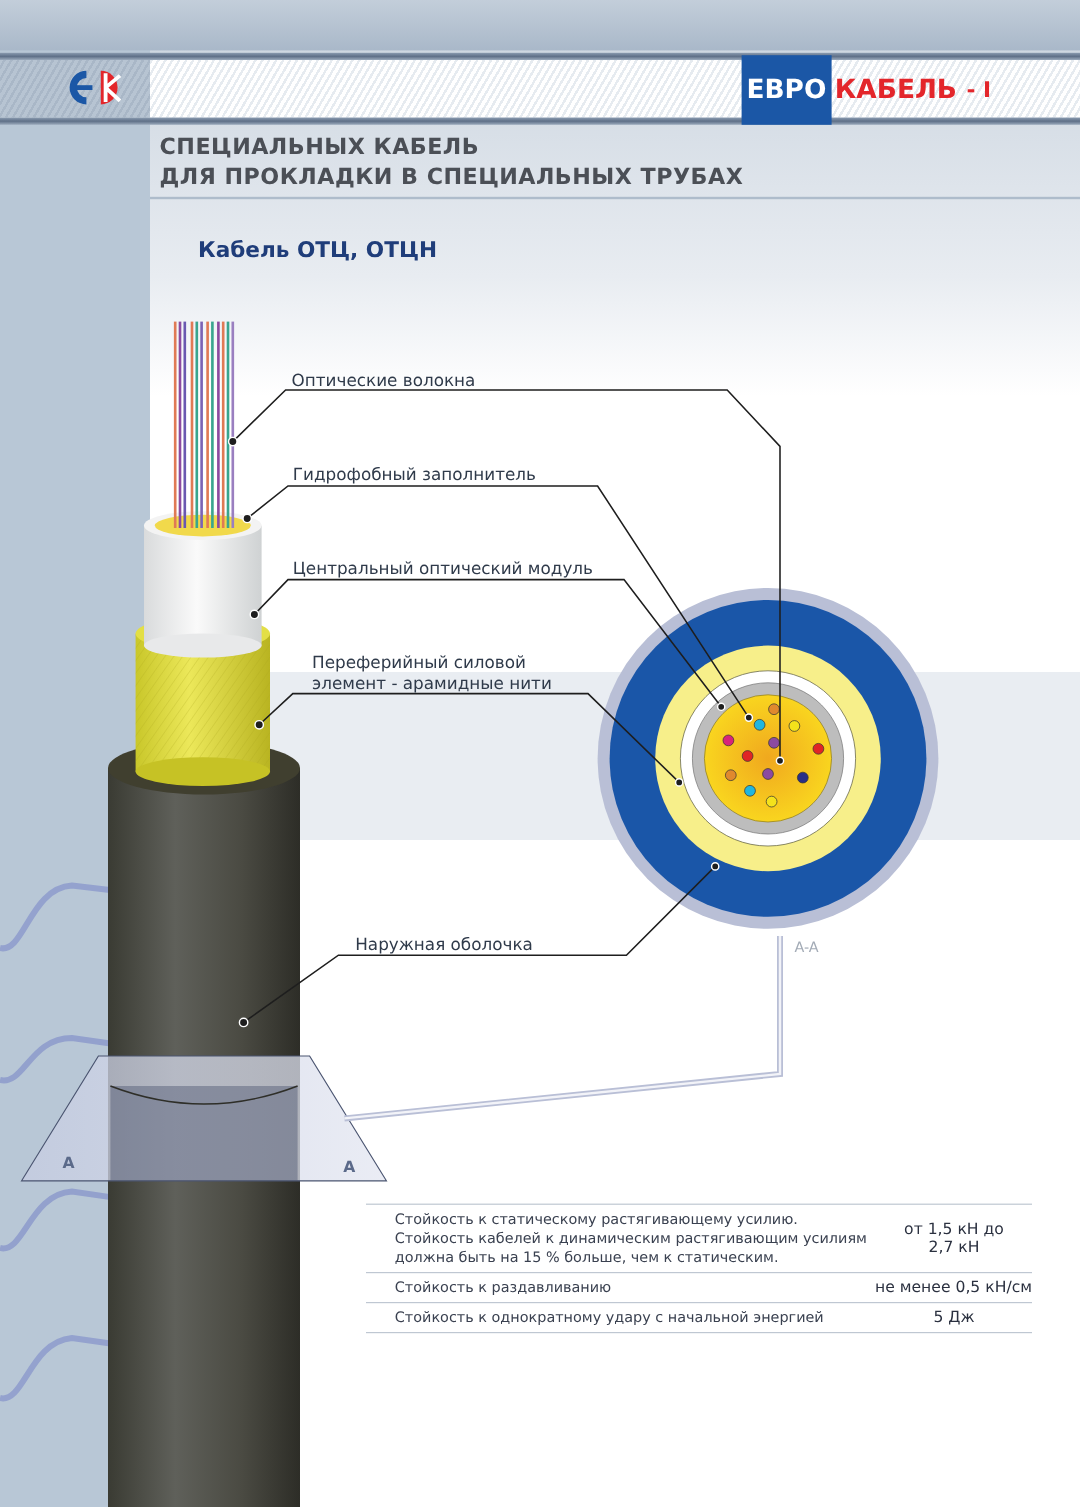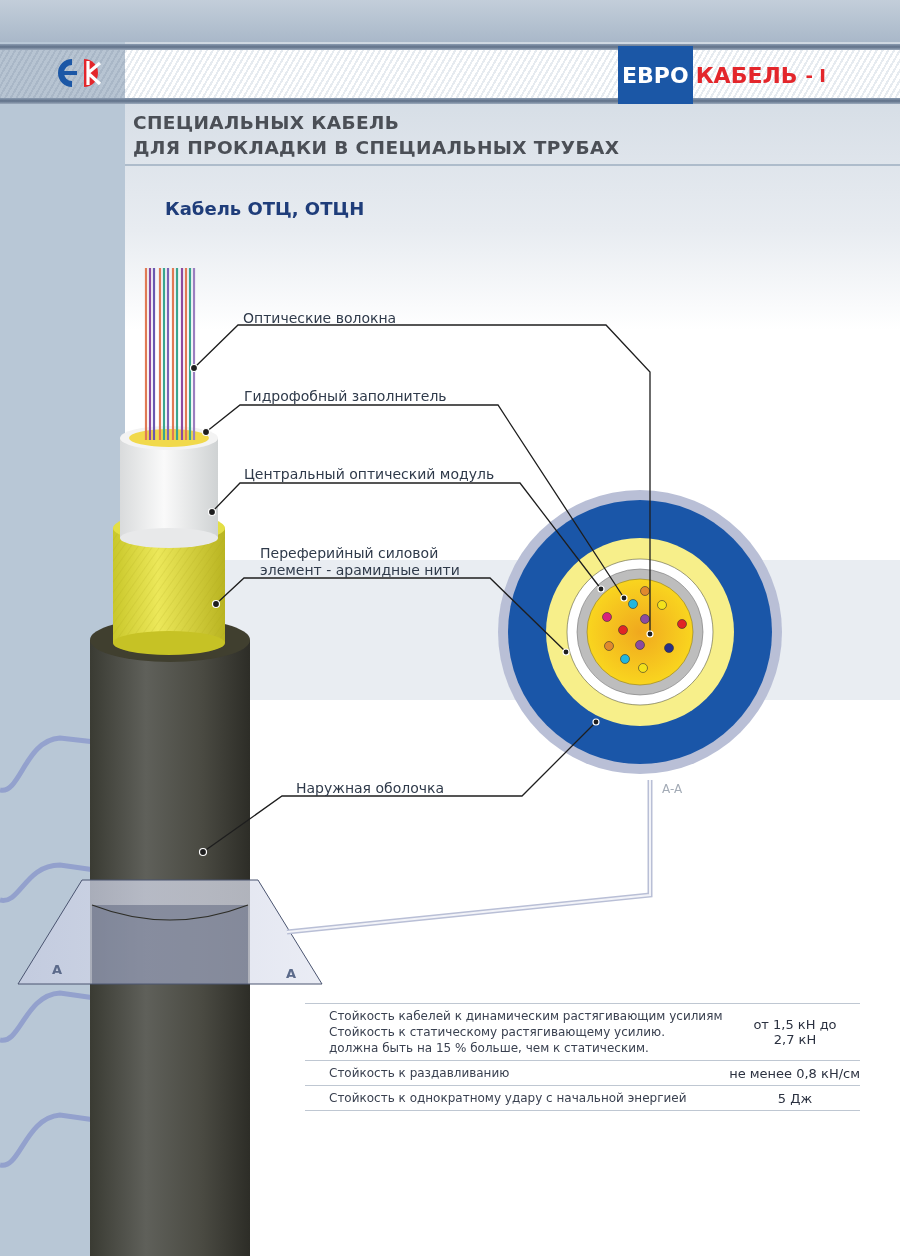--- a/index.html
+++ b/index.html
@@ -188,30 +188,30 @@
 </div>
 <div class="callout-label" style="left:296px;top:780px">Наружная оболочка</div>
 
 <div class="aa-label">A-A</div>
 <div class="a-mark" style="left:52px;top:962px">A</div>
 <div class="a-mark" style="left:286px;top:966px">A</div>
 
 <div class="spec-table">
   <div class="spec-row">
     <div class="spec-name">
+      <div>Стойкость к статическому растягивающему усилию.</div>
       <div>Стойкость кабелей к динамическим растягивающим усилиям</div>
-      <div>Стойкость к статическому растягивающему усилию.</div>
       <div>должна быть на 15 % больше, чем к статическим.</div>
     </div>
     <div class="spec-val">
       <div>от 1,5 кН до</div>
       <div>2,7 кН</div>
     </div>
   </div>
   <div class="spec-row">
     <div class="spec-name">Стойкость к раздавливанию</div>
-    <div class="spec-val">не менее 0,8 кН/см</div>
+    <div class="spec-val">не менее 0,5 кН/см</div>
   </div>
   <div class="spec-row">
     <div class="spec-name">Стойкость к однократному удару с начальной энергией</div>
     <div class="spec-val">5 Дж</div>
   </div>
 </div>
 
 </body></html>

